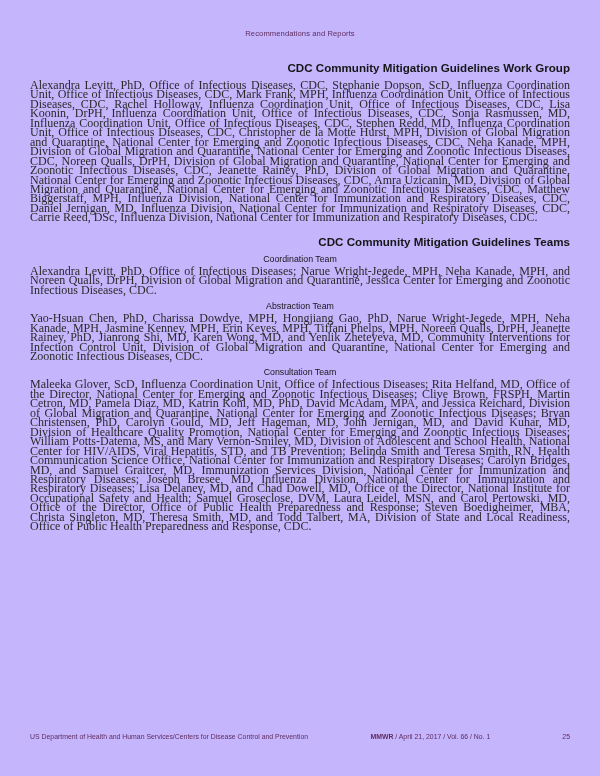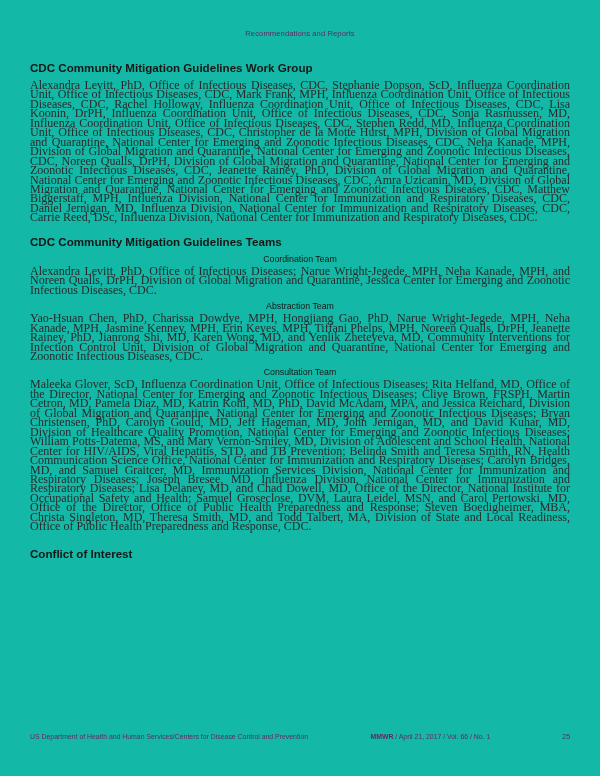--- a/index.html
+++ b/index.html
@@ -1,39 +1,39 @@
 <!DOCTYPE html>
 <html><head>
 <meta charset="utf-8">
 <style>
   html, body { margin: 0; padding: 0; background: #ffffff; }
   .page {
     position: relative;
     width: 600px;
     height: 776px;
-    background: #14b8a6;
+    background: #c4b5fd;
     font-family: "Liberation Serif", serif;
     color: #2b2b2b;
     overflow: hidden;
     box-sizing: border-box;
   }
   .running-head {
     padding-top: 29px;
     text-align: center;
     font-family: "Liberation Sans", sans-serif;
     font-size: 7.6px;
     letter-spacing: 0.1px;
     color: #5f2c5f;
   }
   .content { margin: 0 30px; }
   .section-title {
     font-family: "Liberation Sans", sans-serif;
     font-weight: bold;
     font-size: 11.6px;
-    text-align: left;
+    text-align: right;
     color: #161616;
     margin: 23px 0 7px 0;
   }
   .section-title.teams { margin-top: 12px; margin-bottom: 4px; }
   .section-title.conflict { margin-top: 15px; margin-bottom: 5px; }
   .team-heading {
     font-family: "Liberation Sans", sans-serif;
     font-weight: normal;
     font-size: 8.8px;
     text-align: center;
@@ -80,21 +80,20 @@
 
     <div class="team-heading">Coordination Team</div>
     <p class="body-text">Alexandra Levitt, PhD, Office of Infectious Diseases; Narue Wright-Jegede, MPH, Neha Kanade, MPH, and Noreen Qualls, DrPH, Division of Global Migration and Quarantine, Jessica Center for Emerging and Zoonotic Infectious Diseases, CDC.</p>
 
     <div class="team-heading">Abstraction Team</div>
     <p class="body-text">Yao-Hsuan Chen, PhD, Charissa Dowdye, MPH, Hongjiang Gao, PhD, Narue Wright-Jegede, MPH, Neha Kanade, MPH, Jasmine Kenney, MPH, Erin Keyes, MPH, Tiffani Phelps, MPH, Noreen Qualls, DrPH, Jeanette Rainey, PhD, Jianrong Shi, MD, Karen Wong, MD, and Yenlik Zheteyeva, MD, Community Interventions for Infection Control Unit, Division of Global Migration and Quarantine, National Center for Emerging and Zoonotic Infectious Diseases, CDC.</p>
 
     <div class="team-heading">Consultation Team</div>
     <p class="body-text">Maleeka Glover, ScD, Influenza Coordination Unit, Office of Infectious Diseases; Rita Helfand, MD, Office of the Director, National Center for Emerging and Zoonotic Infectious Diseases; Clive Brown, FRSPH, Martin Cetron, MD, Pamela Diaz, MD, Katrin Kohl, MD, PhD, David McAdam, MPA, and Jessica Reichard, Division of Global Migration and Quarantine, National Center for Emerging and Zoonotic Infectious Diseases; Bryan Christensen, PhD, Carolyn Gould, MD, Jeff Hageman, MD, John Jernigan, MD, and David Kuhar, MD, Division of Healthcare Quality Promotion, National Center for Emerging and Zoonotic Infectious Diseases; William Potts-Datema, MS, and Mary Vernon-Smiley, MD, Division of Adolescent and School Health, National Center for HIV/AIDS, Viral Hepatitis, STD, and TB Prevention; Belinda Smith and Teresa Smith, RN, Health Communication Science Office, National Center for Immunization and Respiratory Diseases; Carolyn Bridges, MD, and Samuel Graitcer, MD, Immunization Services Division, National Center for Immunization and Respiratory Diseases; Joseph Bresee, MD, Influenza Division, National Center for Immunization and Respiratory Diseases; Lisa Delaney, MD, and Chad Dowell, MD, Office of the Director, National Institute for Occupational Safety and Health; Samuel Groseclose, DVM, Laura Leidel, MSN, and Carol Pertowski, MD, Office of the Director, Office of Public Health Preparedness and Response; Steven Boedigheimer, MBA, Christa Singleton, MD, Theresa Smith, MD, and Todd Talbert, MA, Division of State and Local Readiness, Office of Public Health Preparedness and Response, CDC.</p>
 
-    <div class="section-title conflict">Conflict of Interest</div>
 
   </div>
 
   <div class="page-footer">
     <span class="footer-publisher">US Department of Health and Human Services/Centers for Disease Control and Prevention</span>
     <span class="footer-journal-block">
       <span class="footer-journal">MMWR</span><span> / April 21, 2017 / Vol. 66 / No. 1</span>
     </span>
     <span class="footer-page-number">25</span>
   </div>

